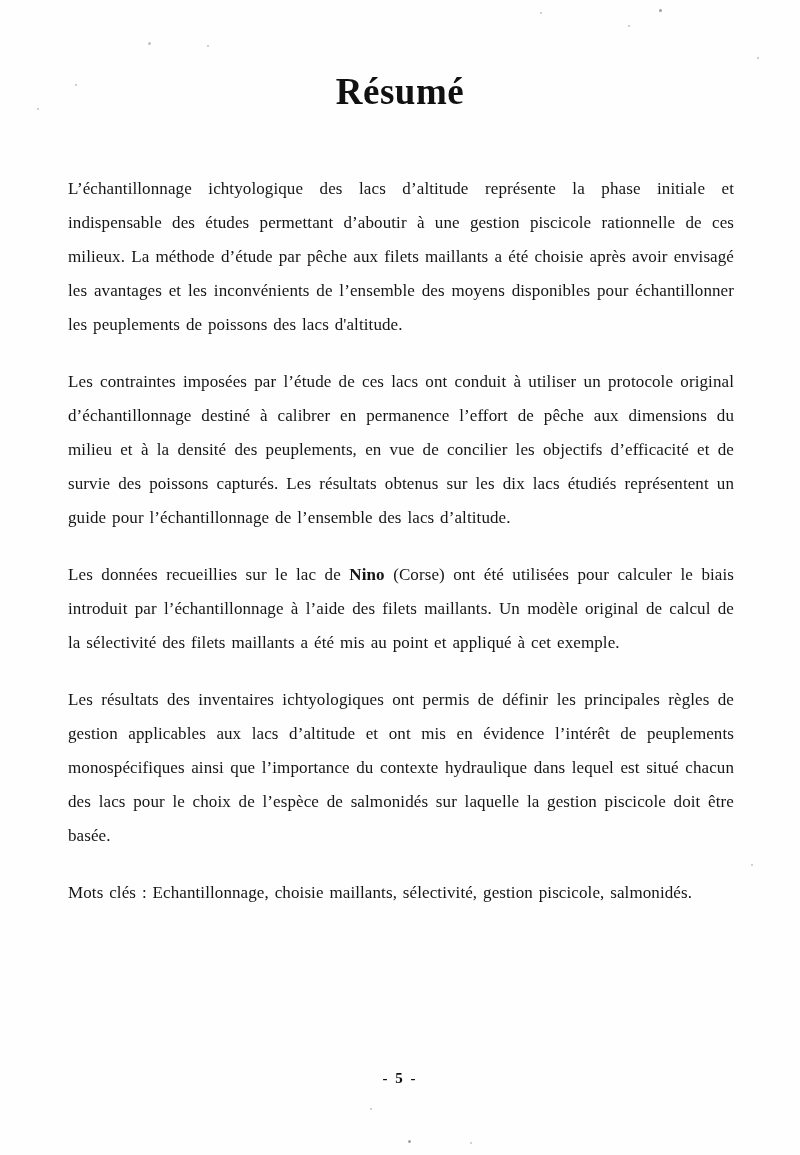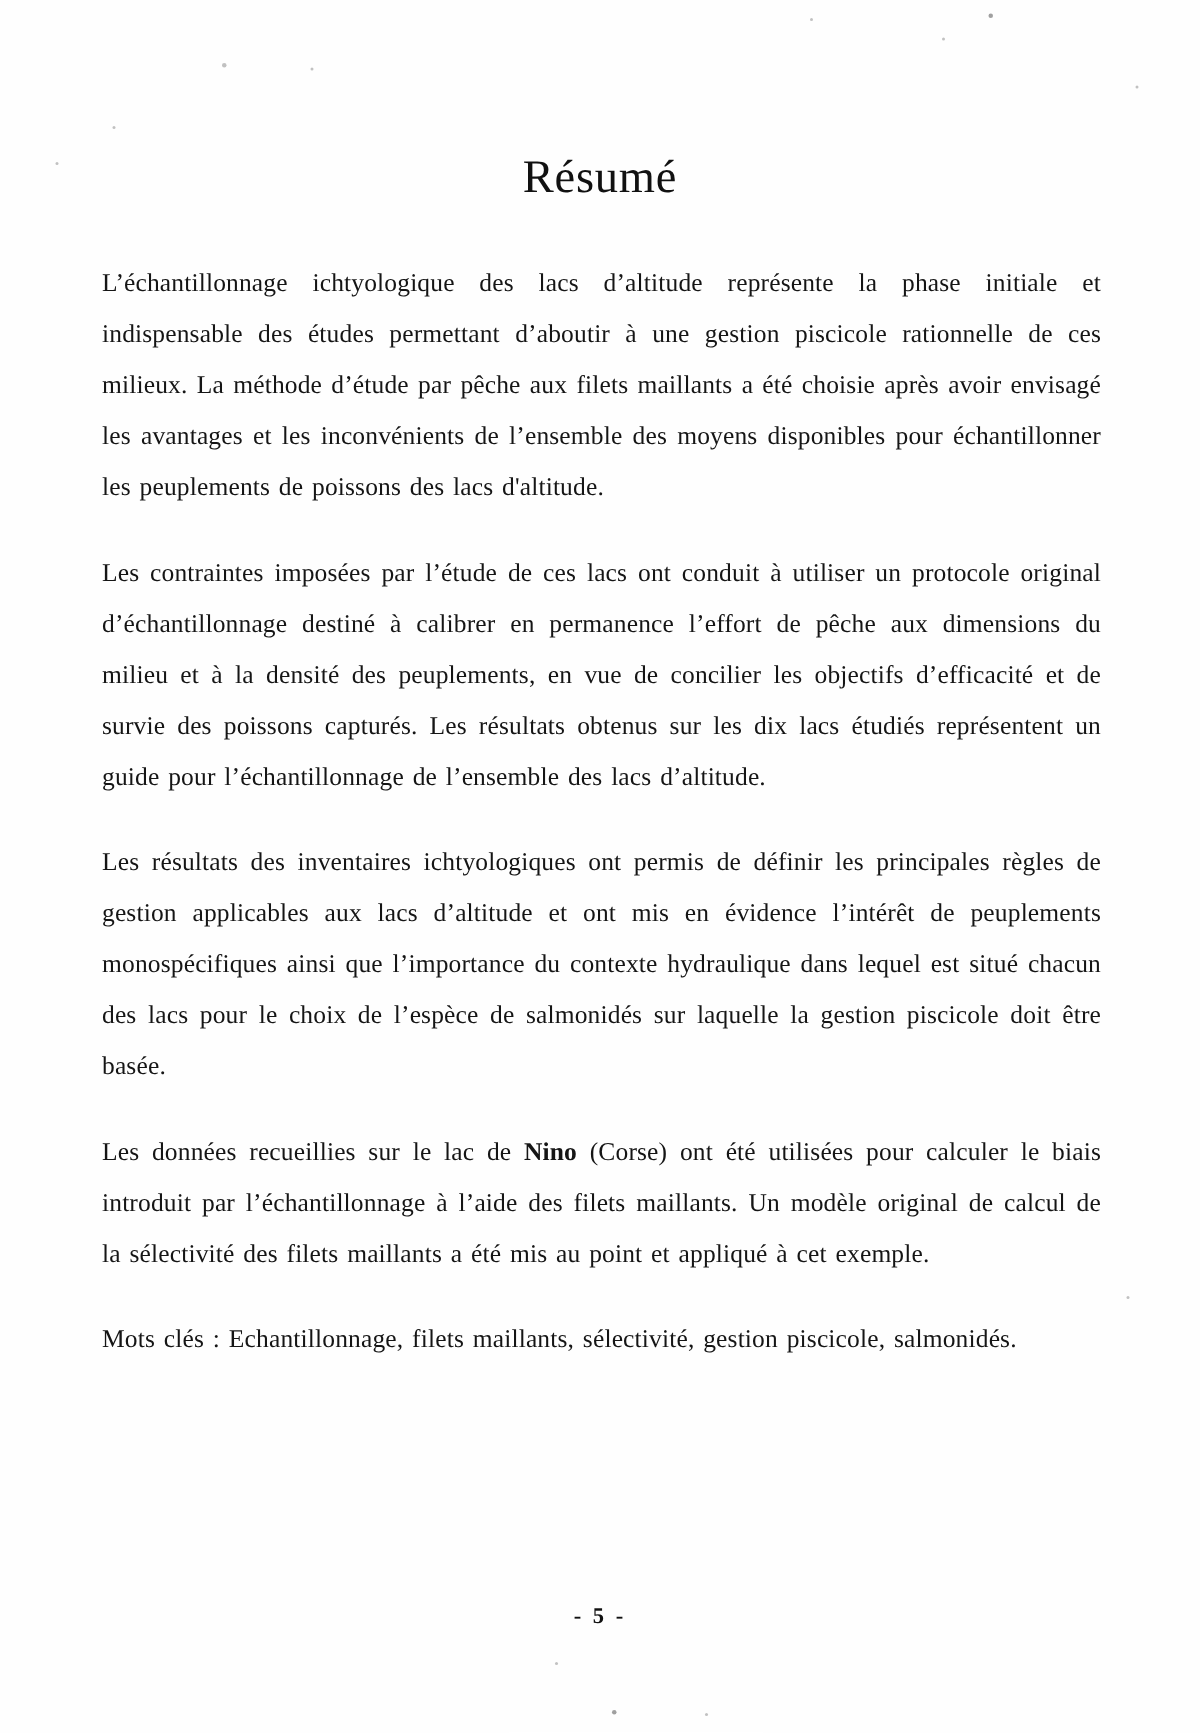--- a/index.html
+++ b/index.html
@@ -11,25 +11,25 @@
     position: relative;
     width: 800px;
     height: 1155px;
     background: #fefefe;
     font-family: "Liberation Serif", "DejaVu Serif", serif;
     color: #151515;
     overflow: hidden;
   }
   .doc-title {
     margin: 0;
-    padding-top: 100px;
+    padding-top: 74px;
     text-align: center;
-    font-size: 31px;
+    font-size: 37px;
     line-height: 36px;
-    font-weight: 400;
+    font-weight: 700;
     letter-spacing: 0.5px;
     color: #111111;
   }
   .content {
     position: absolute;
     left: 68px;
     top: 172px;
     width: 666px;
     text-align: justify;
     font-size: 17px;
@@ -82,25 +82,25 @@
 
 <div class="page">
 
   <h1 class="doc-title">Résumé</h1>
 
   <div class="content">
     <p>L’échantillonnage ichtyologique des lacs d’altitude représente la phase initiale et indispensable des études permettant d’aboutir à une gestion piscicole rationnelle de ces milieux. La méthode d’étude par pêche aux filets maillants a été choisie après avoir envisagé les avantages et les inconvénients de l’ensemble des moyens disponibles pour échantillonner les peuplements de poissons des lacs d'altitude.</p>
 
     <p>Les contraintes imposées par l’étude de ces lacs ont conduit à utiliser un protocole original d’échantillonnage destiné à calibrer en permanence l’effort de pêche aux dimensions du milieu et à la densité des peuplements, en vue de concilier les objectifs d’efficacité et de survie des poissons capturés. Les résultats obtenus sur les dix lacs étudiés représentent un guide pour l’échantillonnage de l’ensemble des lacs d’altitude.</p>
 
+    <p><span>Les données recueillies sur le lac de </span><span class="bold-word">Nino</span><span> (Corse) ont été utilisées pour calculer le biais introduit par l’échantillonnage à l’aide des filets maillants. Un modèle original de calcul de la sélectivité des filets maillants a été mis au point et appliqué à cet exemple.</span></p>
+
     <p>Les résultats des inventaires ichtyologiques ont permis de définir les principales règles de gestion applicables aux lacs d’altitude et ont mis en évidence l’intérêt de peuplements monospécifiques ainsi que l’importance du contexte hydraulique dans lequel est situé chacun des lacs pour le choix de l’espèce de salmonidés sur laquelle la gestion piscicole doit être basée.</p>
 
-    <p><span>Les données recueillies sur le lac de </span><span class="bold-word">Nino</span><span> (Corse) ont été utilisées pour calculer le biais introduit par l’échantillonnage à l’aide des filets maillants. Un modèle original de calcul de la sélectivité des filets maillants a été mis au point et appliqué à cet exemple.</span></p>
-
-    <p>Mots clés :  Echantillonnage,  filets  maillants,  sélectivité,  gestion  piscicole, salmonidés.</p>
+    <p>Mots clés :  Echantillonnage,  choisie  maillants,  sélectivité,  gestion  piscicole, salmonidés.</p>
   </div>
 
   <div class="page-number">- 5 -</div>
 
   <div class="speck s1"></div>
   <div class="speck s2"></div>
   <div class="speck s3"></div>
   <div class="speck s4"></div>
   <div class="speck s5"></div>
   <div class="speck s6"></div>

